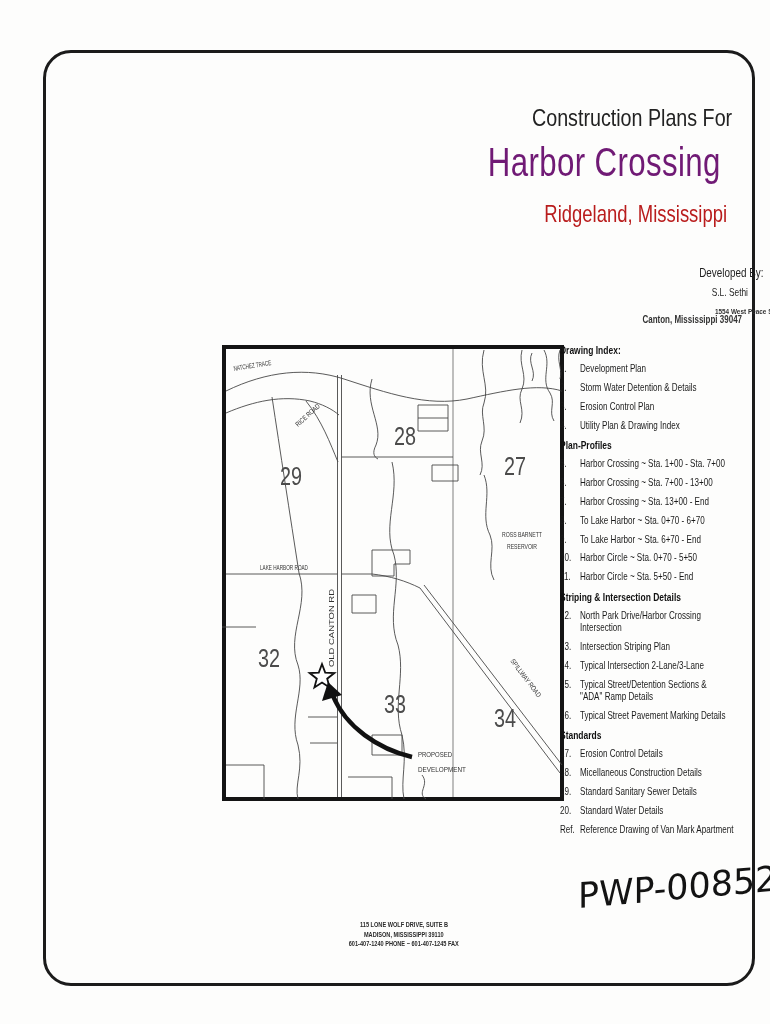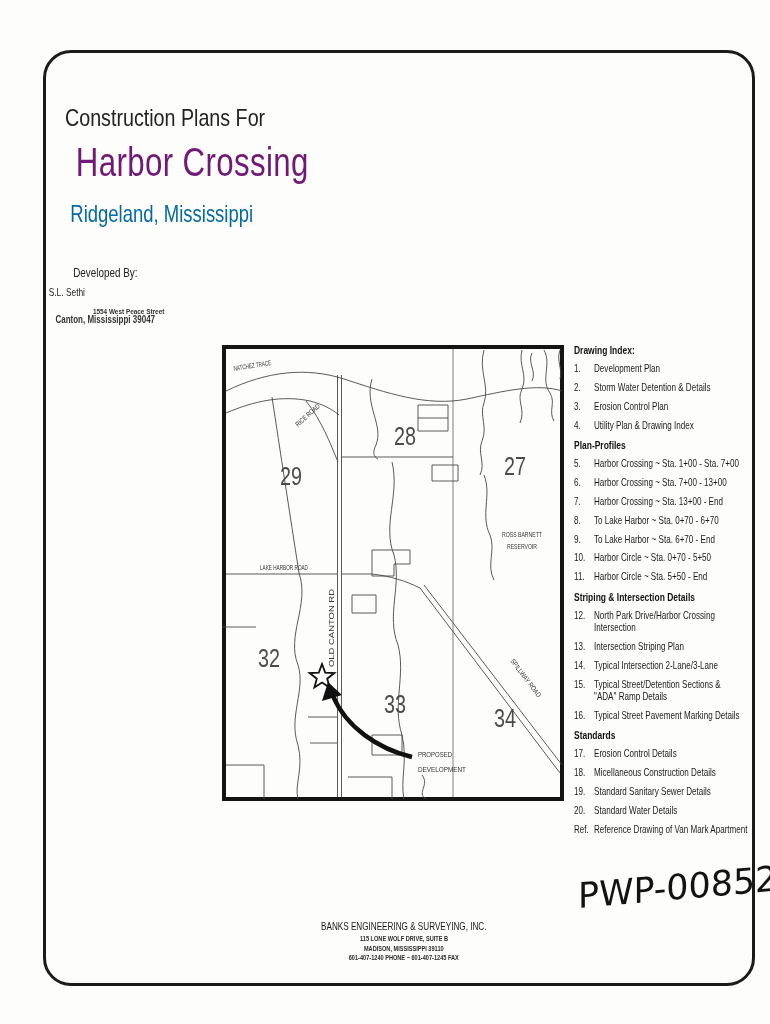--- a/index.html
+++ b/index.html
@@ -5,40 +5,40 @@
   html,body{margin:0;padding:0;}
   body{
     width:770px;height:1024px;position:relative;overflow:hidden;
     background:#fdfdfc;color:#1e1e1e;
     font-family:"Liberation Sans", sans-serif;
   }
   .sheet-border{
     position:absolute;left:43px;top:50px;width:706px;height:930px;
     border:3px solid #1b1b1b;border-radius:28px;background:transparent;
   }
-  .cline{position:absolute;left:43px;width:711px;text-align:left;white-space:nowrap;}
+  .cline{position:absolute;left:43px;width:711px;text-align:right;white-space:nowrap;}
   .sqz{display:inline-block;transform-origin:center center;}
   .t1{top:104px;font-size:24px;color:#222;}
   .t1 .sqz{transform:scaleX(.82);}
   .t2{top:140px;font-size:40px;color:#701a75;letter-spacing:.5px;}
   .t2 .sqz{transform:scaleX(.78);}
-  .t3{top:200px;font-size:24px;color:#0369a1;}
+  .t3{top:200px;font-size:24px;color:#b91c1c;}
   .t3 .sqz{transform:scaleX(.77);}
   .dv1{top:265px;font-size:13px;margin-left:20px;}
   .dv1 .sqz{transform:scaleX(.76);}
   .dv2{top:286px;font-size:11px;}
   .dv2 .sqz{transform:scaleX(.76);}
   .dv3{top:307px;font-size:8px;font-weight:bold;color:#333;padding-left:41px;}
   .dv3 .sqz{transform:scaleX(.8);}
   .dv4{top:314px;font-size:10px;font-weight:bold;color:#333;}
   .dv4 .sqz{transform:scaleX(.8);}
 
   .map-wrap{position:absolute;left:222px;top:345px;width:342px;height:456px;}
 
-  .idx-wrap{position:absolute;left:574px;top:344px;width:182px;}
+  .idx-wrap{position:absolute;left:560px;top:344px;width:182px;}
   .idx-inner{width:236px;transform:scaleX(.77);transform-origin:left top;}
   .idx-heading{font-weight:bold;font-size:11px;margin:8px 0 6px;color:#111;}
   .idx-heading:first-child{margin-top:0;}
   .idx-item{display:flex;margin-bottom:6.5px;font-size:10.5px;color:#1a1a1a;}
   .idx-num{flex:0 0 26px;}
   .idx-text{flex:1;line-height:1.18;}
 
   .footer{position:absolute;left:43px;top:921px;width:722px;text-align:center;line-height:1;}
   .f-company{font-size:11px;color:#1a1a1a;margin-bottom:3px;}
   .f-company .sqz{transform:scaleX(.74);}
@@ -232,19 +232,18 @@
         <span class="idx-text">Standard Water Details</span>
       </div>
       <div class="idx-item">
         <span class="idx-num">Ref.</span>
         <span class="idx-text">Reference Drawing of Van Mark Apartment</span>
       </div>
     </div>
 </div>
 
 <div class="footer">
-  <div class="f-company"><span class="sqz">BANKS ENGINEERING &amp; SURVEYING, INC.</span></div>
   <div class="f-line"><span class="sqz">115 LONE WOLF DRIVE, SUITE B</span></div>
   <div class="f-line"><span class="sqz">MADISON, MISSISSIPPI 39110</span></div>
   <div class="f-line"><span class="sqz">601-407-1240 PHONE ~ 601-407-1245 FAX</span></div>
 </div>
 
 <div class="pwp">PWP-00852</div>
 
 </body></html>

